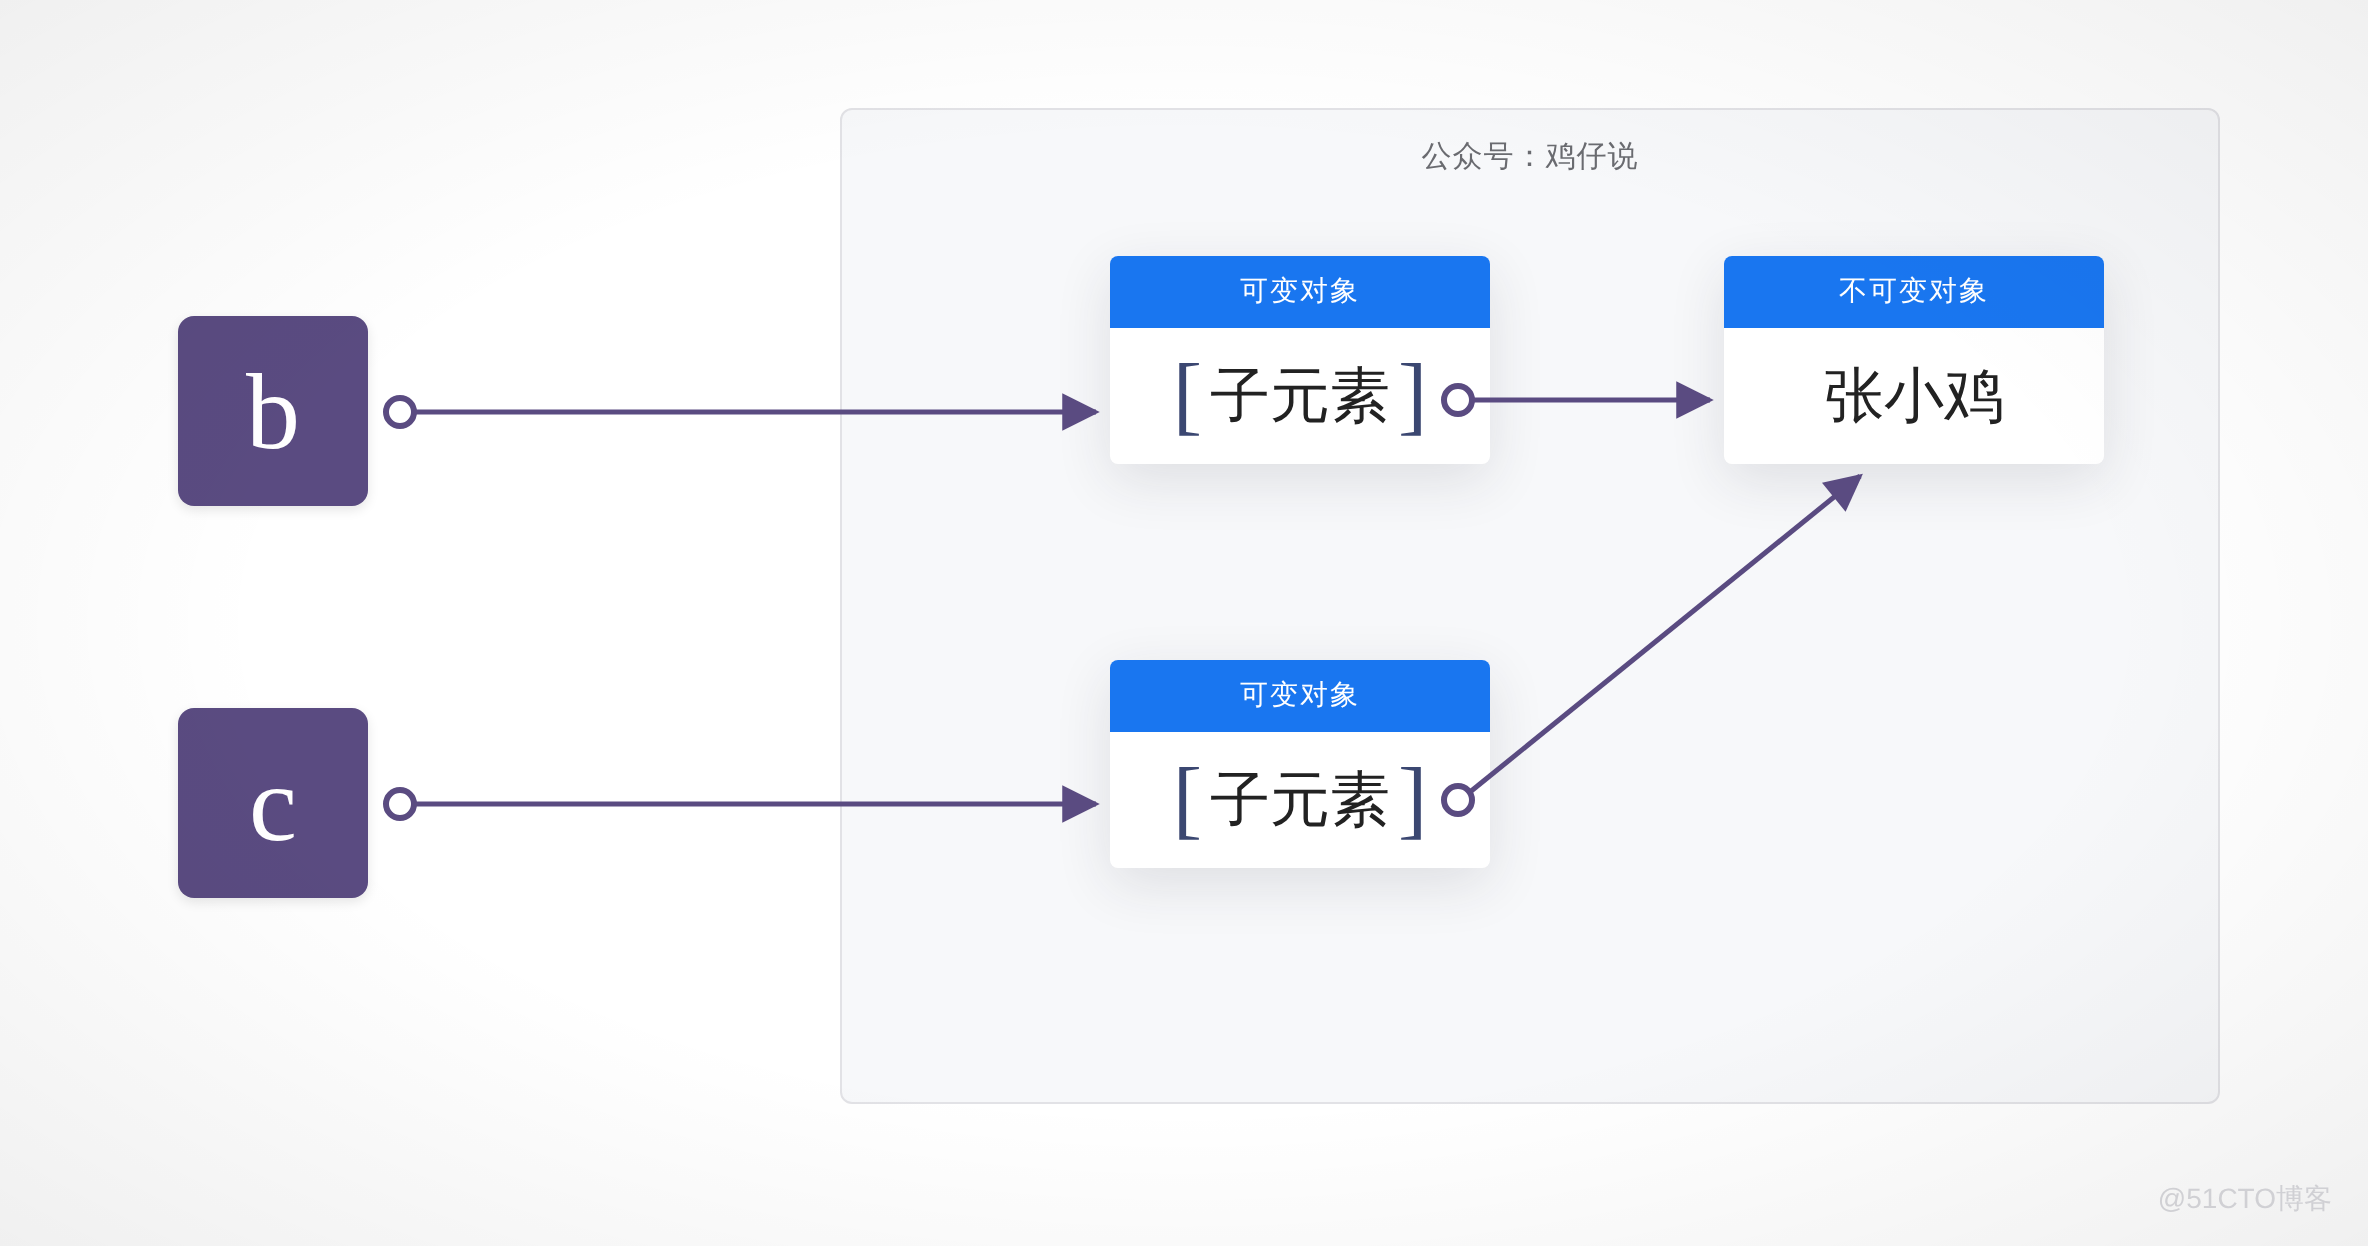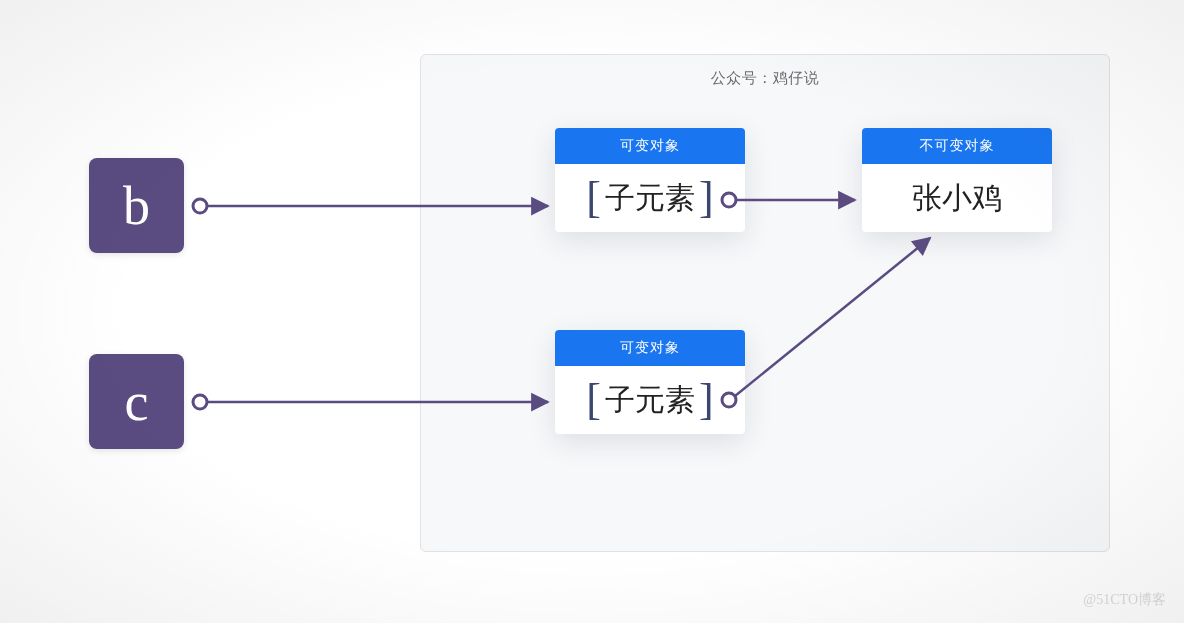--- a/index.html
+++ b/index.html
@@ -19,21 +19,21 @@
   .bracket { color:#3b4771; font-size:44px; font-weight:300; font-family:inherit; padding:0 4px; line-height:1; }
 
   #mut1 { left: 555px; top: 128px; }
   #mut2 { left: 555px; top: 330px; }
   #immut { left: 862px; top: 128px; }
 
   svg.arrows { position:absolute; left:0; top:0; width:1184px; height:623px; pointer-events:none; }
   .conn { stroke:#5a4b81; stroke-width:2.5; fill:none; }
   .dot { fill:#fff; stroke:#5a4b81; stroke-width:3; }
 
-  .watermark { position:absolute; right:18px; bottom:14px; font-size:14px; color:#d0d0d4;font-family:Liberation Serif, serif; }
+  .watermark { position:absolute; right:18px; bottom:14px; font-size:14px; color:#d0d0d4; }
 </style>
 </head>
 <body>
 
 <div class="panel">
   <div class="panel-title">公众号：鸡仔说</div>
 </div>
 
 <div id="var-b" class="var-box">
   <span>b</span>

